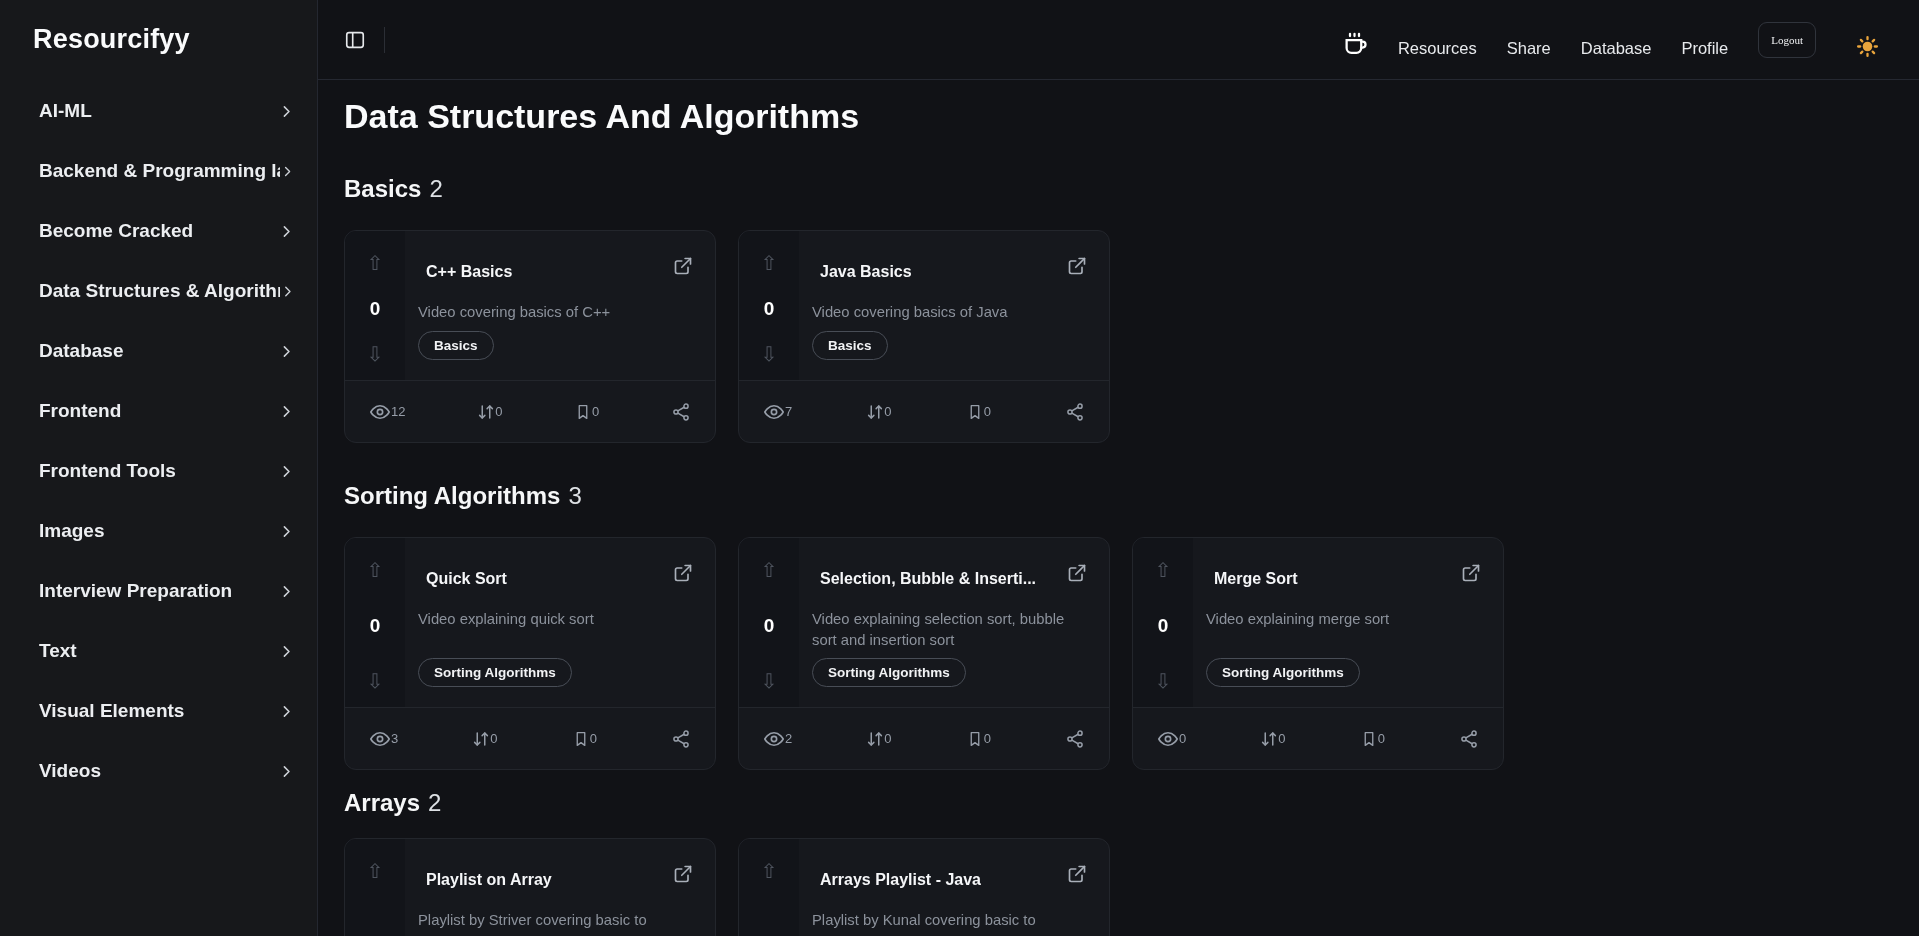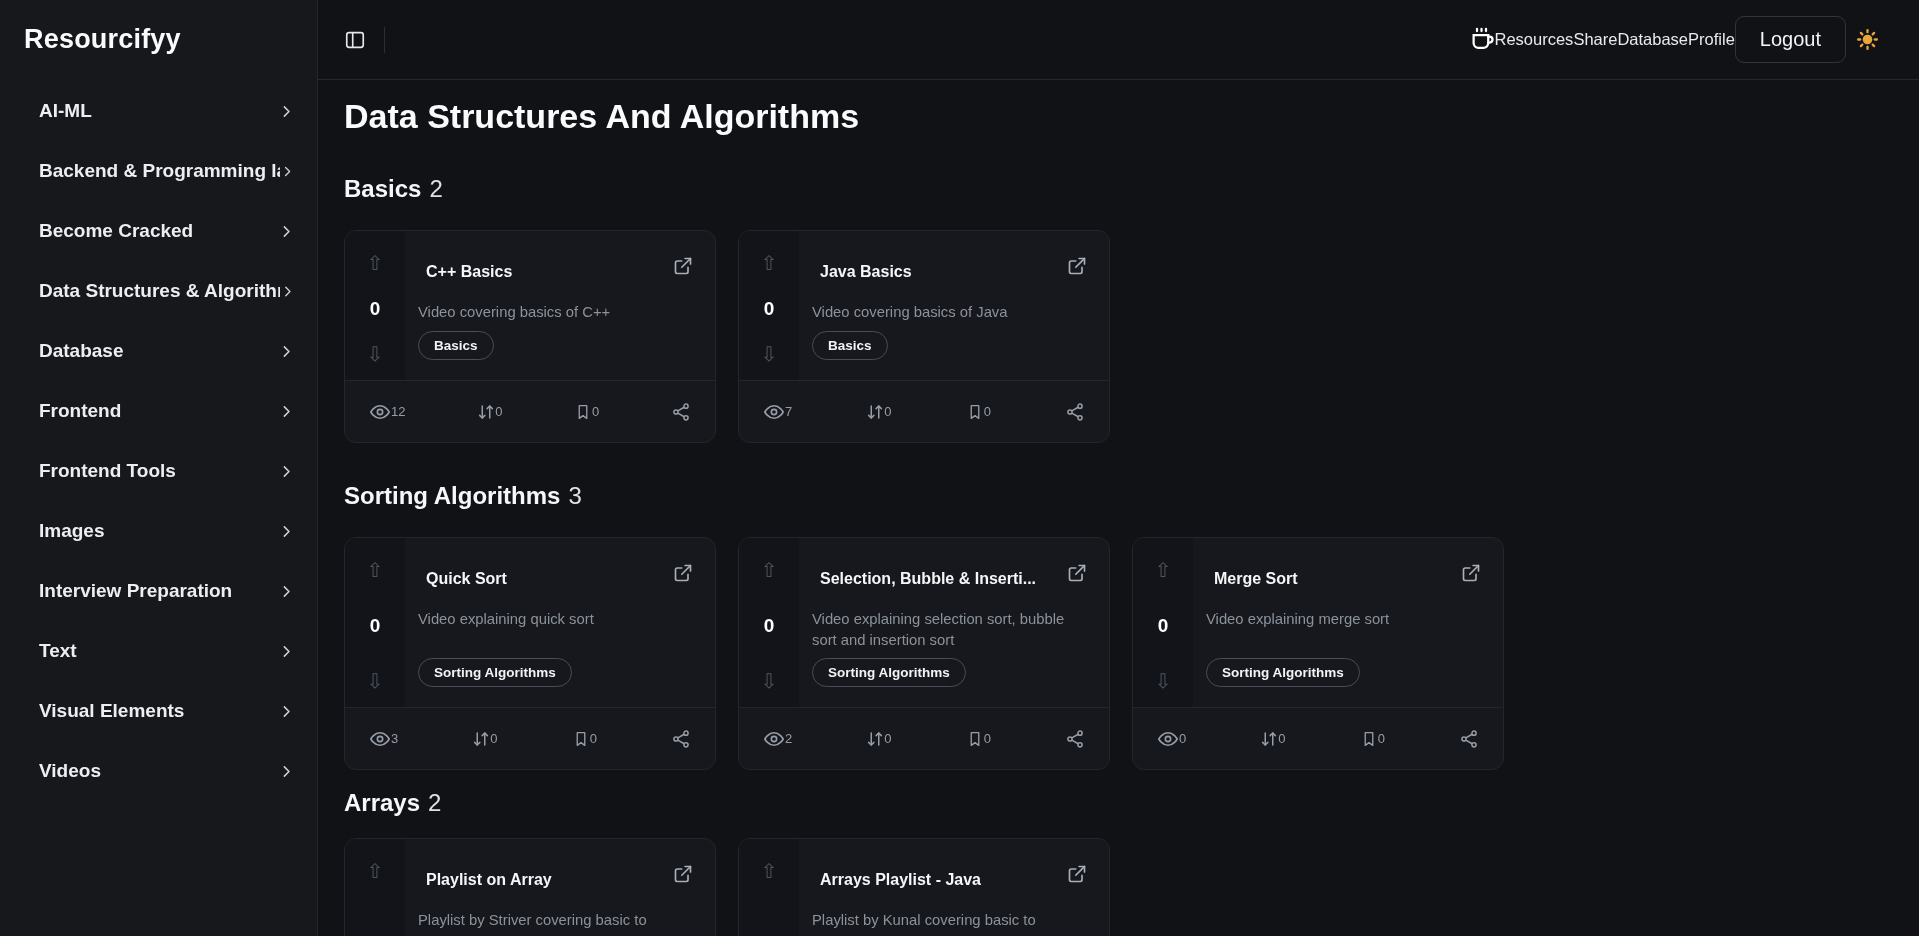--- a/index.html
+++ b/index.html
@@ -11,21 +11,21 @@
     color:#ECEEF1;
   }
   svg { display:block; }
 
   
   .sidebar {
     position:fixed; left:0; top:0; bottom:0; width:318px;
     background:#17181B; border-right:1px solid #242730;
     padding:18px 22px 0 20px;
   }
-  .app-title { margin:6px 4px 0; font-size:27px; font-weight:700; color:#FAFBFC; letter-spacing:.2px; }
+  .app-title { margin:6px 13px 0; font-size:27px; font-weight:700; color:#FAFBFC; letter-spacing:.2px; }
   .side-nav { margin-top:26px; }
   .side-item {
     height:60px; display:flex; align-items:center; justify-content:space-between;
     cursor:pointer;
     margin-left:19px;
   }
   .side-label {
     font-size:19px; font-weight:700; color:#ECEEF1;
     white-space:nowrap; overflow:hidden; max-width:250px;
   }
@@ -33,27 +33,27 @@
 
   
   .topbar {
     position:fixed; left:318px; right:0; top:0; height:80px;
     background:#111216; border-bottom:1px solid #252831;
     display:flex; align-items:center; padding:0 40px 0 26px;
   }
   .icon-btn { background:none; border:none; padding:0; cursor:pointer; display:flex; align-items:center; }
   .toggle-btn { color:#E6E8EB; }
   .vdiv { width:1px; height:26px; background:#2B2E35; margin-left:18px; }
-  .topbar-right { margin-left:auto; display:flex; align-items:center; }
+  .topbar-right { margin-left:auto; display:flex; align-items:flex-end; gap:30px; }
   .coffee { color:#FFFFFF; }
   .nav-link { font-size:16.5px; color:#E8EAED; cursor:pointer; }
   .logout-btn {
     background:transparent; border:1px solid #30343C; border-radius:9px;
-    color:#F3F4F6; font-size:20px; padding:11px 24px; cursor:pointer;
-    font-family:Liberation Sans, sans-serif;
+    color:#F3F4F6; font-size:11px; padding:11px 12px; cursor:pointer;
+    font-family:Liberation Serif, serif;
   }
   .sun-btn { margin-left:10px; }
 
   
   .main {
     position:fixed; left:318px; top:80px; right:0; bottom:0;
     overflow:hidden; padding:16px 26px;
   }
   .page-title { margin:0; font-size:34px; line-height:40px; font-weight:700; color:#FAFBFC; }
   .section-heading { margin:38px 0 0; font-size:24px; line-height:30px; font-weight:700; color:#F6F7F8; }

